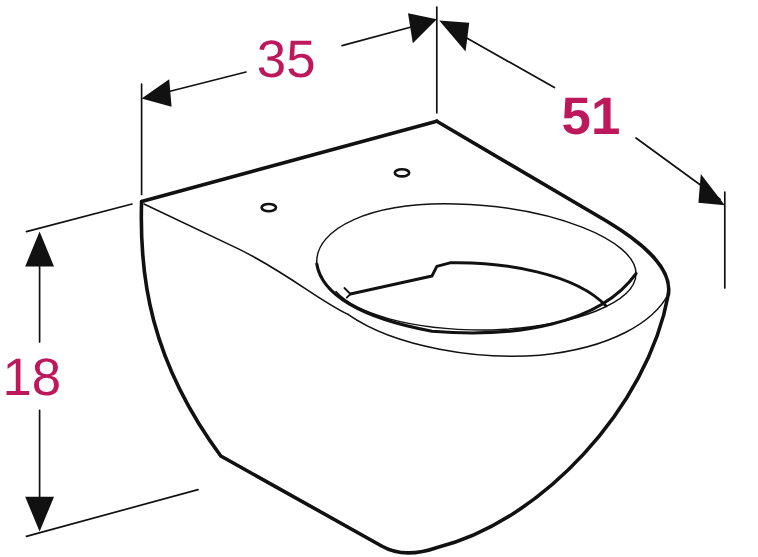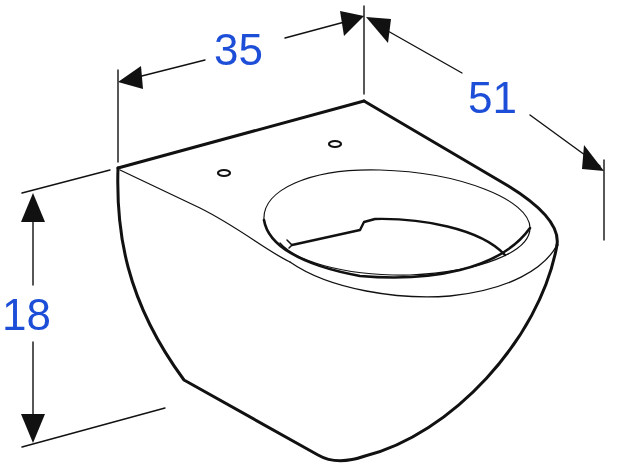--- a/index.html
+++ b/index.html
@@ -2,21 +2,21 @@
 <html><head>
   <meta charset="utf-8">
   <style>
     html, body { margin: 0; padding: 0; background: #ffffff; }
     body { width: 632px; height: 464px; overflow: hidden; position: relative; }
     svg { position: absolute; left: 0; top: 0; }
     .dim-label {
       position: absolute;
       font-family: "Liberation Sans", "DejaVu Sans", sans-serif;
       font-size: 44px;
-      color: #1d4ed8;
+      color: #be185d;
       line-height: 1;
       white-space: nowrap;
     }
   </style>
 </head>
 <body>
 
 <svg width="632" height="464" viewBox="0 0 632 464" xmlns="http://www.w3.org/2000/svg">
   <g fill="none" stroke="#111" stroke-linecap="round" stroke-linejoin="round">
 
@@ -66,14 +66,14 @@
       <path d="M292 245 L360 230 L364 222 L375 219 C420 218 480 228 505 255" stroke-width="2.4"></path>
       <path d="M287 240 L292 245 L289 248" stroke-width="1.5"></path>
     </g>
 
     <ellipse cx="224" cy="173" rx="6" ry="3" stroke-width="2.2"></ellipse>
     <ellipse cx="335" cy="144" rx="6" ry="3" stroke-width="2.2"></ellipse>
   </g>
 </svg>
 
 <div class="dim-label" style="left:214px; top:28px;">35</div>
-<div class="dim-label" style="left:468px; top:76px;">51</div>
+<div class="dim-label" style="left:468px; top:76px;font-weight:bold;">51</div>
 <div class="dim-label" style="left:2px; top:293px;">18</div>
 
 </body></html>

